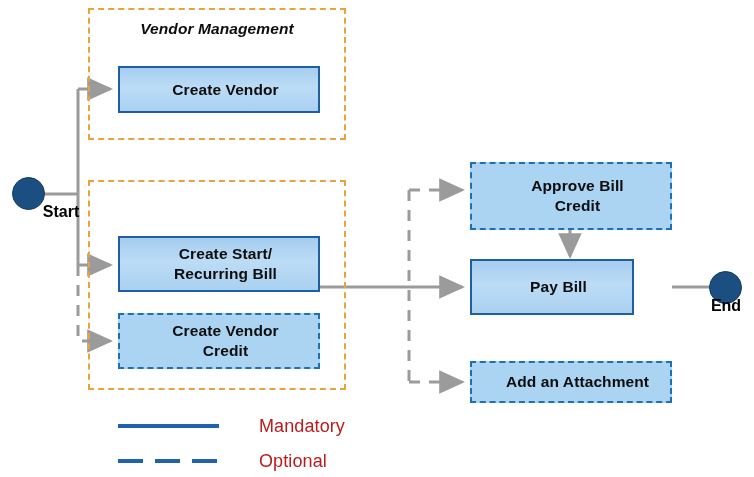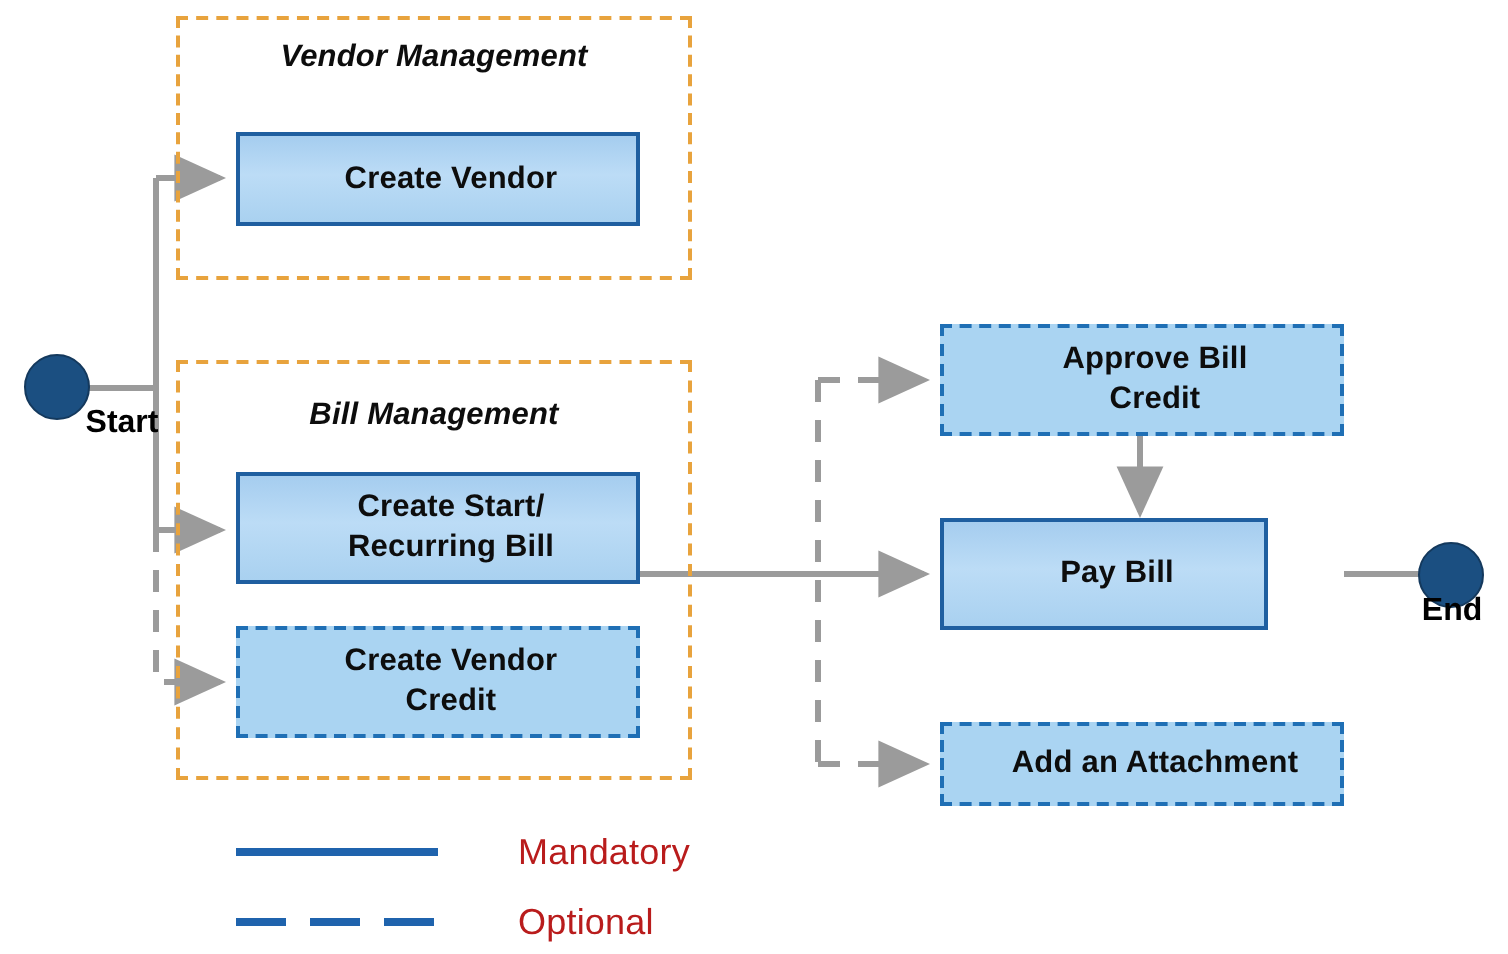--- a/index.html
+++ b/index.html
@@ -130,37 +130,36 @@
       <path d="M570,218 L570,256" marker-end="url(#arrow-gray-dn)"></path>
 
       <path d="M672,287 L712,287"></path>
     </g>
   </svg>
 
   <div class="group-box" style="left:88px; top:8px; width:258px; height:132px;"></div>
   <div class="group-title" style="left:88px; top:20px; width:258px;">Vendor Management</div>
 
   <div class="group-box" style="left:88px; top:180px; width:258px; height:210px;"></div>
-  <div class="group-title" style="left:88px; top:199px; width:258px;">Bill Management</div>
 
   <div class="node node-solid" style="left:118px; top:66px; width:202px; height:47px;">
     <span>Create Vendor</span>
   </div>
 
   <div class="node node-solid" style="left:118px; top:236px; width:202px; height:56px; flex-direction:column;">
     <span>Create Start/</span>
     <span>Recurring Bill</span>
   </div>
 
   <div class="node node-dashed" style="left:118px; top:313px; width:202px; height:56px; flex-direction:column;">
     <span>Create Vendor</span>
     <span>Credit</span>
   </div>
 
-  <div class="node node-dashed" style="left:470px; top:162px; width:202px; height:56px; flex-direction:column;">
+  <div class="node node-dashed" style="left:470px; top:162px; width:202px; height:68px; flex-direction:column;">
     <span>Approve Bill</span>
     <span>Credit</span>
   </div>
 
   <div class="node node-solid" style="left:470px; top:259px; width:164px; height:56px;">
     <span>Pay Bill</span>
   </div>
 
   <div class="node node-dashed" style="left:470px; top:361px; width:202px; height:42px;">
     <span>Add an Attachment</span>

